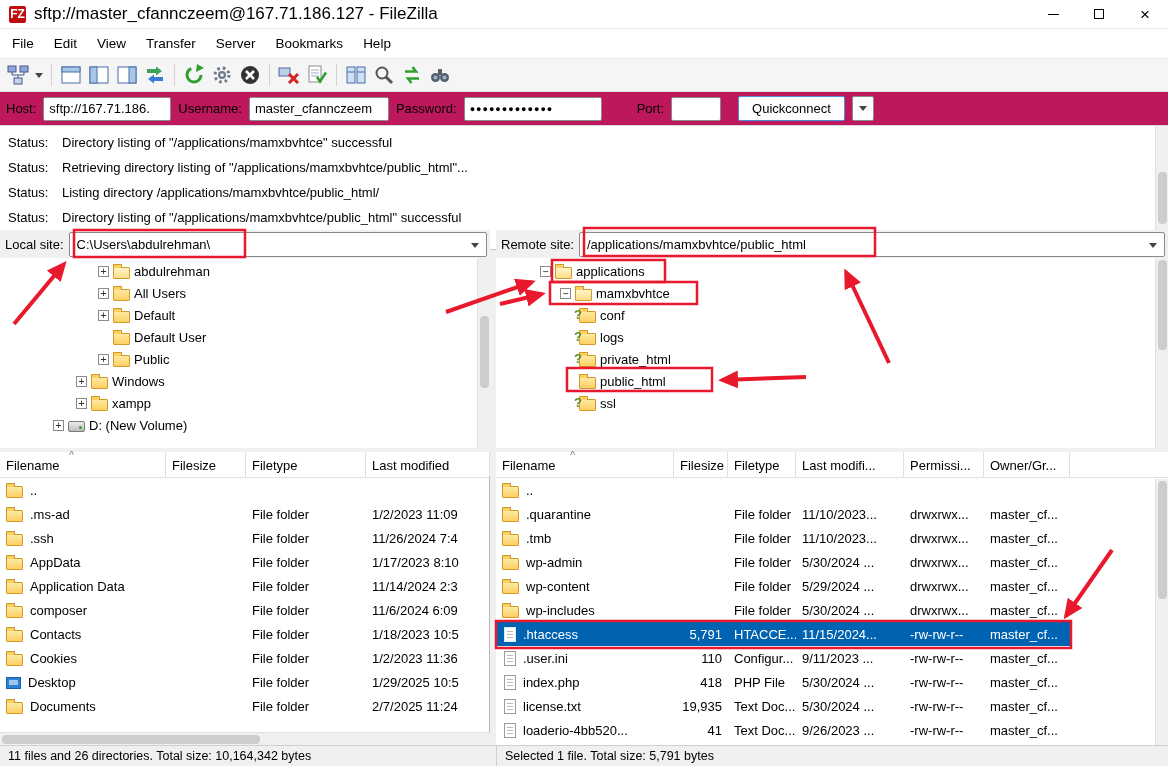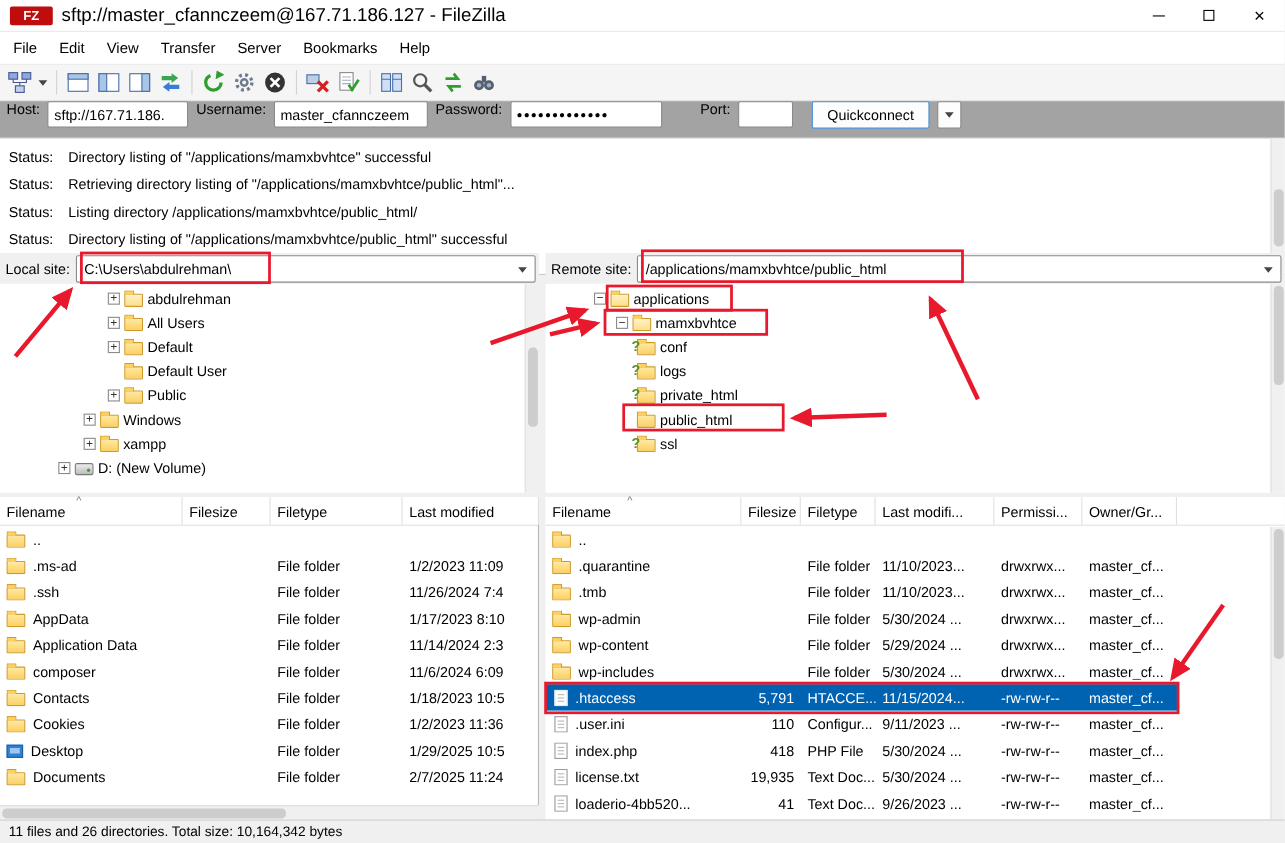--- a/index.html
+++ b/index.html
@@ -2,41 +2,41 @@
 <html><head>
 <meta charset="utf-8">
 <title>FileZilla</title>
 <style>
   *{box-sizing:border-box;margin:0;padding:0}
   html,body{width:1168px;height:766px}
   body{font-family:"Liberation Sans",sans-serif;font-size:13px;color:#000;background:#f0f0f0;position:relative;overflow:hidden}
 
   
   .titlebar{position:absolute;left:0;top:0;width:1168px;height:29px;background:#fff;display:flex;align-items:center;border-bottom:1px solid #e6e6e6}
-  .logo{width:39px;height:17px;background:#bf0c0c;color:#fff;font-weight:bold;font-size:12px;display:flex;align-items:center;justify-content:center;margin:0 8px 0 9px;border-radius:2px}
+  .logo{width:17px;height:17px;background:#bf0c0c;color:#fff;font-weight:bold;font-size:12px;display:flex;align-items:center;justify-content:center;margin:0 8px 0 9px;border-radius:2px}
   .title-text{font-size:17px}
   .win-controls{margin-left:auto;display:flex;height:100%}
   .win-btn{width:46px;height:100%;display:flex;align-items:center;justify-content:center}
   .glyph-min{width:11px;height:1px;background:#000}
   .glyph-max{width:10px;height:10px;border:1px solid #000}
   .glyph-close{font-size:17px;line-height:1}
 
   
   .menubar{position:absolute;left:0;top:29px;width:1168px;height:30px;background:#fff;display:flex;align-items:center;border-bottom:1px solid #ececec;padding-left:2px}
   .menu-item{padding:0 10px;height:100%;display:flex;align-items:center;font-size:13.5px}
 
   
   .toolbar{position:absolute;left:0;top:59px;width:1168px;height:33px;background:#f5f5f5;border-bottom:1px solid #e0e0e0;display:flex;align-items:center;padding-left:4px}
   .tb-btn{width:28px;height:28px;display:flex;align-items:center;justify-content:center;flex:none}
   .tb-dd{width:14px;height:28px;display:flex;align-items:center;justify-content:center;flex:none}
   .tb-sep{width:1px;height:22px;background:#d2d2d2;margin:0 5px;flex:none}
   .caret-down{width:0;height:0;border-left:4px solid transparent;border-right:4px solid transparent;border-top:5px solid #444}
 
   
-  .quickbar{position:absolute;left:0;top:92px;width:1168px;height:34px;background:#a3a3a3;display:flex;align-items:flex-start;border-bottom:1px solid #d8d8d8;padding-left:6px;gap:7px}
+  .quickbar{position:absolute;left:0;top:92px;width:1168px;height:34px;background:#be185d;display:flex;align-items:center;border-bottom:1px solid #d8d8d8;padding-left:6px;gap:7px}
   .qc-label{font-size:13px}
   .qc-input{height:24px;border:1px solid #8a8a8a;background:#fff;padding:0 5px;font-size:13px;font-family:"Liberation Sans",sans-serif;border-radius:2px}
   .qc-btn{height:25px;border:1px solid #4a90d9;background:#fdfdfd;padding:0 13px;font-size:13px;font-family:Liberation Sans, sans-serif;border-radius:2px}
   .qc-dd{height:25px;width:22px;border:1px solid #8a8a8a;background:#fdfdfd;display:flex;align-items:center;justify-content:center;border-radius:2px}
 
   
   .log{position:absolute;left:0;top:126px;width:1168px;height:124px;background:#fff;border-bottom:1px solid #c9c9c9;padding-top:4px;overflow:hidden}
   .log-row{display:flex;height:25px;align-items:center}
   .log-type{width:62px;padding-left:8px;flex:none}
   .log-msg{white-space:nowrap}
@@ -614,20 +614,21 @@
     <span class="cell c5">-rw-rw-r--</span>
     <span class="cell c6">master_cf...</span>
   </div>
 </div>
 <div class="scroll-v" style="left:1155px;top:479px;height:266px">
   <div class="thumb-v" style="top:2px;height:118px"></div>
 </div>
 
 <div class="statusbar">
   <span class="status-left">11 files and 26 directories. Total size: 10,164,342 bytes</span>
+  <span class="status-right">Selected 1 file. Total size: 5,791 bytes</span>
 </div>
 
 <svg class="annotations" width="1168" height="766" viewBox="0 0 1168 766">
   <defs>
     <marker id="ah" markerWidth="5.5" markerHeight="5" refX="4" refY="2.25" orient="auto">
       <path d="M0,0 L5,2.25 L0,4.5 z" fill="#e8192c"></path>
     </marker>
   </defs>
   <rect x="74" y="230" width="171" height="27" fill="none" stroke="#e8192c" stroke-width="2.5"></rect>
   <rect x="584" y="228" width="291" height="28" fill="none" stroke="#e8192c" stroke-width="2.5"></rect>

